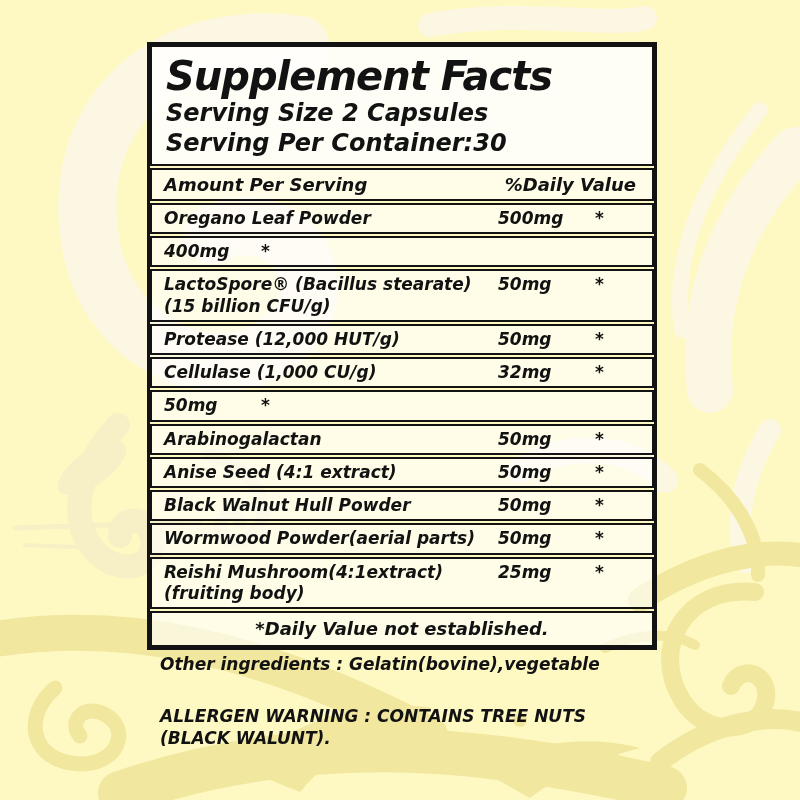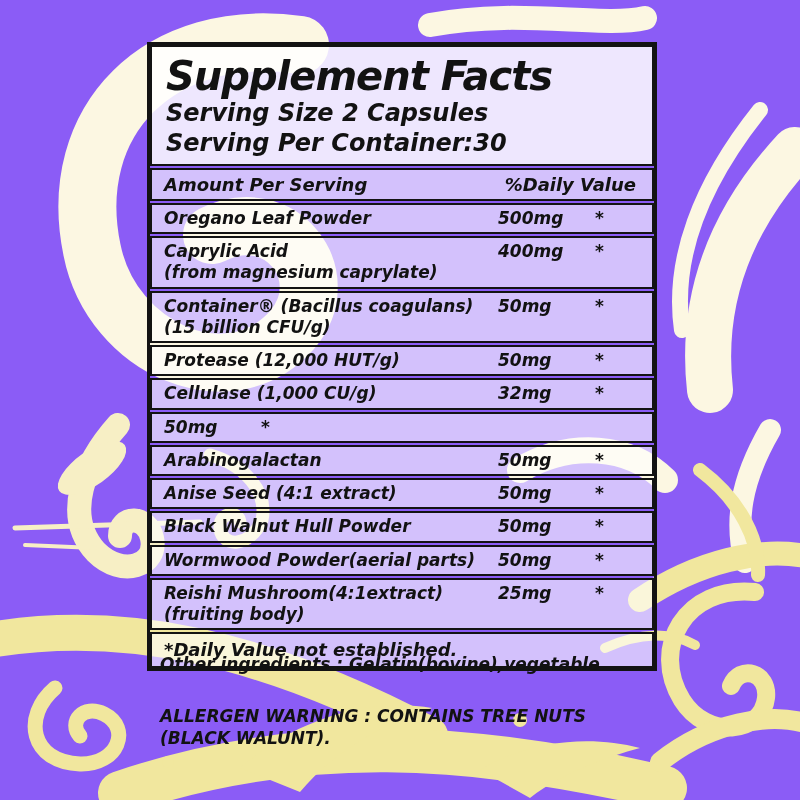--- a/index.html
+++ b/index.html
@@ -1,18 +1,18 @@
 <!DOCTYPE html>
 <html><head>
 <meta charset="utf-8">
 <style>
   html,body{margin:0;padding:0;background:#ffffff;}
   .stage{
     position:relative;width:800px;height:800px;overflow:hidden;
-    background:#8b5cf6;
+    background:#fef9c3;
     font-family:"DejaVu Sans",sans-serif;
     color:#121212;
   }
   .bg{position:absolute;left:0;top:0;}
   
   .panel{
     position:absolute;left:147px;top:42px;width:510px;
     border:3px solid #131313;
     box-sizing:border-box;
     background:transparent;
@@ -29,21 +29,21 @@
   .serving{font-size:24px;line-height:1.16;margin-top:2px;}
   .serving:first-of-type{margin-top:8px;}
   .header-row{
     display:flex;justify-content:space-between;align-items:flex-start;
     padding:4px 16px 4px 12px;font-size:18px;
   }
   .row{display:flex;align-items:flex-start;padding:3px 12px;font-size:17px;line-height:1.25;}
   .nm{flex:1;padding-right:6px;}
   .nm .l2{display:block;}
   .amt{width:142px;display:flex;justify-content:space-between;padding-right:36px;box-sizing:border-box;text-align:right;}
-  .footnote{padding:5px 12px;font-size:18px;line-height:1.2;}
+  .footnote{padding:5px 12px;font-size:18px;line-height:1.2;text-align:center;}
   
   .footer{
     position:absolute;left:160px;width:600px;
     font-style:italic;font-weight:bold;font-size:17px;line-height:1.28;
   }
   .footer.oi{top:654px;}
   .footer.al{top:706px;}
 </style>
 </head>
 <body>
@@ -104,33 +104,29 @@
       <span class="l1">Oregano Leaf Powder</span>
       
     </div>
     <div class="amt">
       <span class="a">500mg</span>
       <span class="star">*</span>
     </div>
   </div>
 
   <div class="box row">
-    <div class="nm">
-      <span class="l1">Caprylic Acid</span>
-      <span class="l2">(from magnesium caprylate)</span>
-    </div>
     <div class="amt">
       <span class="a">400mg</span>
       <span class="star">*</span>
     </div>
   </div>
 
   <div class="box row">
     <div class="nm">
-      <span class="l1">Container® (Bacillus coagulans)</span>
+      <span class="l1">LactoSpore® (Bacillus stearate)</span>
       <span class="l2">(15 billion CFU/g)</span>
     </div>
     <div class="amt">
       <span class="a">50mg</span>
       <span class="star">*</span>
     </div>
   </div>
 
   <div class="box row">
     <div class="nm">

